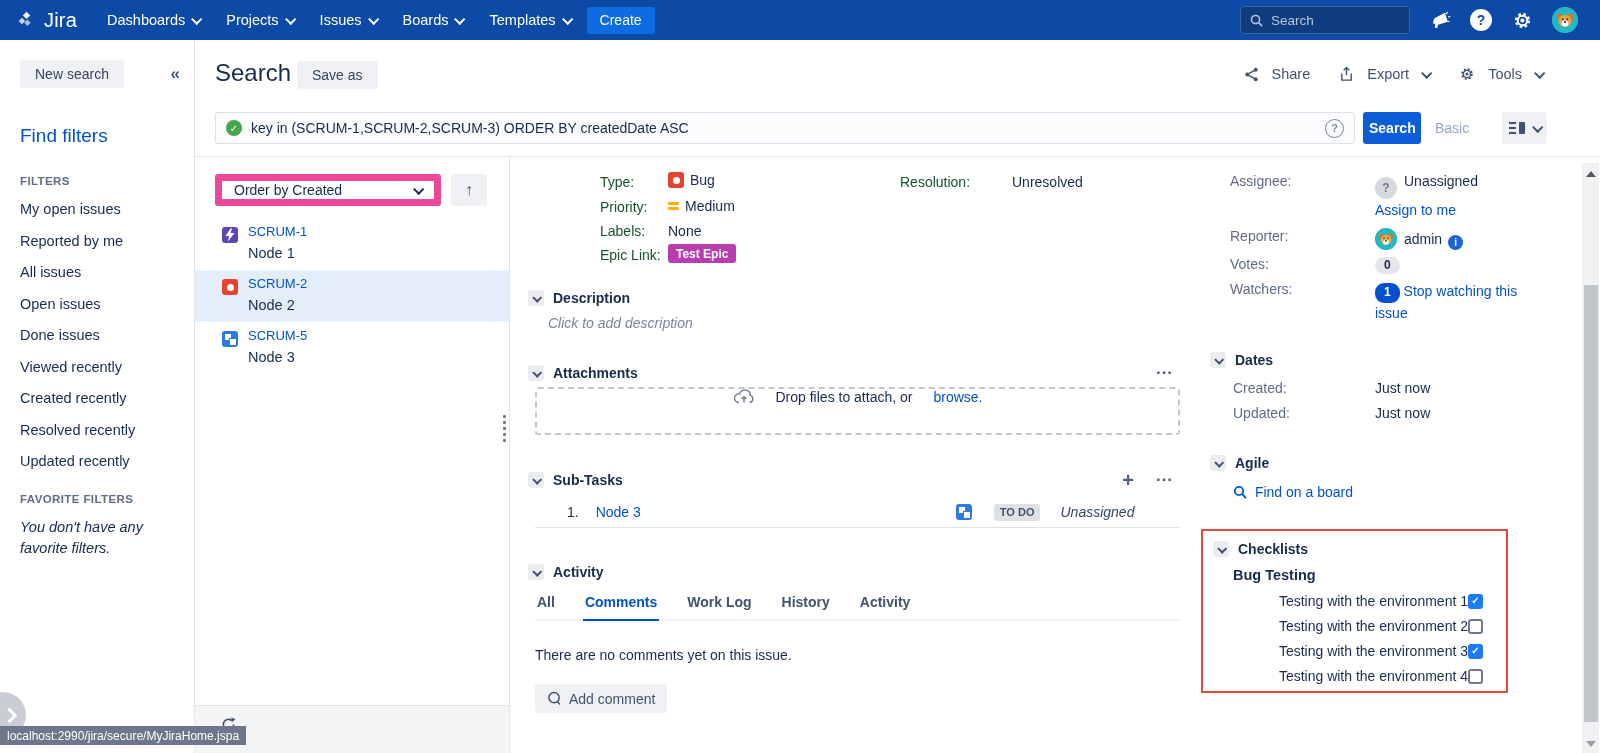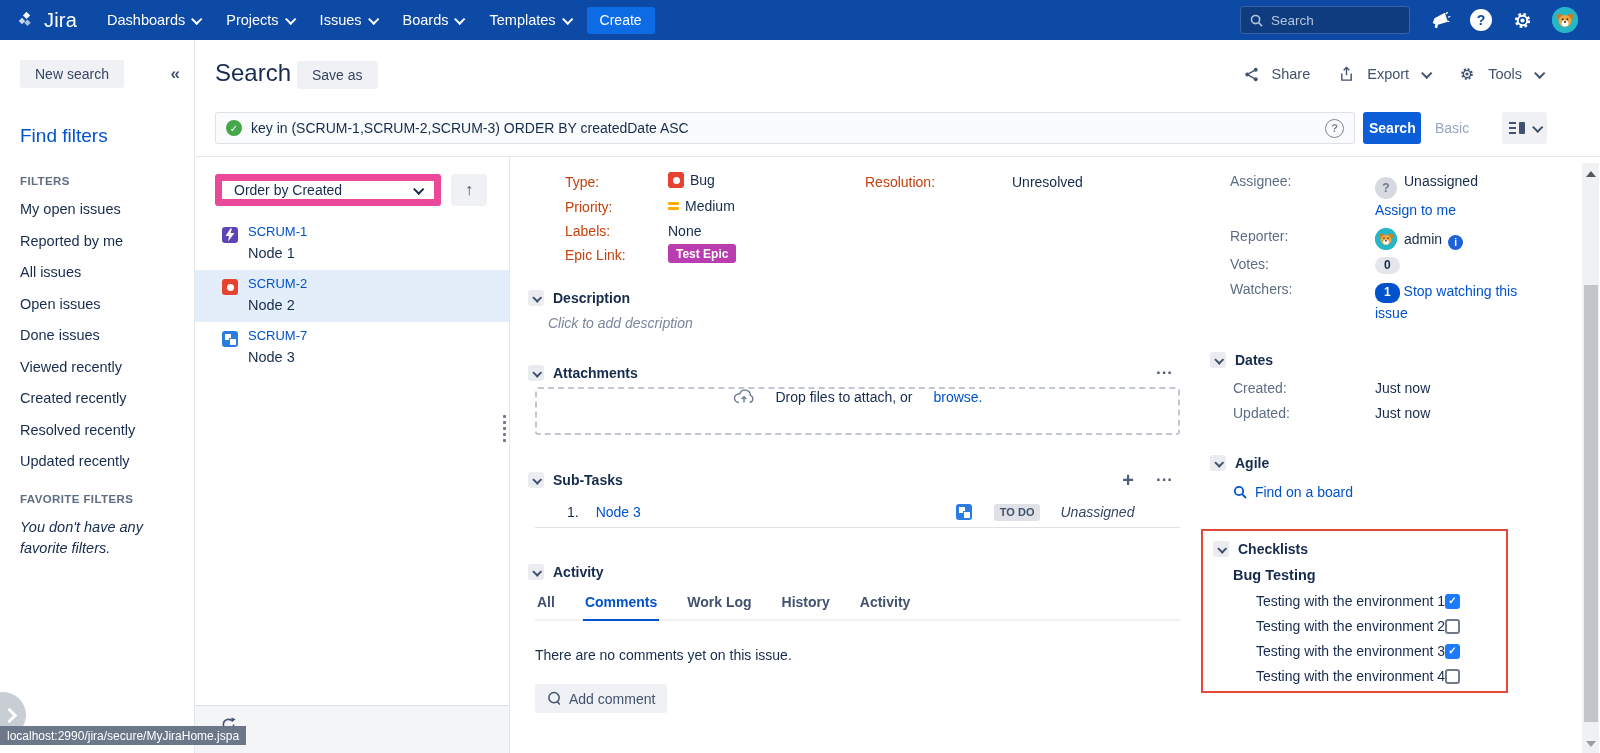--- a/index.html
+++ b/index.html
@@ -81,21 +81,21 @@
   .ic-epic{background:#5e45b5;}
   .ic-sub{background:#2b7ce0;}
   .ic-sub::before{content:"";position:absolute;left:3px;top:3px;width:6px;height:6px;background:#fff;}
   .ic-sub::after{content:"";position:absolute;left:7px;top:7px;width:6px;height:6px;background:#fff;border:1.5px solid #2b7ce0;}
   .prio-med{display:inline-block;width:11px;height:10px;position:relative;vertical-align:-1px;}
   .prio-med::before,.prio-med::after{content:"";position:absolute;left:0;width:11px;height:3px;background:#ffab00;border-radius:1px;}
   .prio-med::before{top:1px}.prio-med::after{top:6px}
   
   .detail{position:absolute;left:520px;top:157px;width:662px;height:596px;background:#fff;}
   .frow{position:absolute;font-size:14px;}
-  .lbl{color:#c2410c;}
+  .lbl{color:#14532d;margin-left:35px;}
   .val{color:#172b4d;display:inline-flex;align-items:center;gap:6px;}
   .epicbadge{background:#b93daf;color:#fff;font-size:12px;font-weight:700;padding:2.5px 8px;border-radius:3px;}
   .sec{position:absolute;display:flex;align-items:center;gap:9px;font-weight:700;font-size:14px;color:#172b4d;}
   .chevbox{width:16px;height:16px;border-radius:3px;background:#ebecf0;color:#42526e;display:flex;
       align-items:center;justify-content:center;cursor:pointer;}
   .chevbox .cv{width:5px;height:5px;}
   .sec .tools{margin-left:auto;display:flex;gap:22px;color:#505f79;}
   .mini{cursor:pointer;font-size:17px;line-height:10px;color:#505f79;}
   .placeholder{position:absolute;font-style:italic;color:#7a869a;}
   .dropzone{position:absolute;left:15px;top:230px;width:645px;height:48px;border:2px dashed #c1c7d0;border-radius:3px;
@@ -116,21 +116,21 @@
   .pill{display:inline-block;background:#e4e6eb;color:#172b4d;font-size:12px;font-weight:700;border-radius:9px;
       padding:1.5px 9px;}
   .pill.blue{background:#0052cc;color:#fff;}
   .qavatar{width:22px;height:22px;border-radius:50%;background:#d6dae0;color:#6b778c;font-weight:700;font-size:12px;
       display:inline-flex;align-items:center;justify-content:center;vertical-align:-6px;margin-right:7px;}
   .miniavatar{width:22px;height:22px;border-radius:50%;background:#25b6c8;display:inline-block;vertical-align:-6px;
       margin-right:7px;position:relative;overflow:hidden;}
   .infoic{display:inline-flex;width:15px;height:15px;border-radius:50%;background:#1d63d8;color:#fff;font-size:10px;
       font-weight:700;align-items:center;justify-content:center;vertical-align:-2px;margin-left:6px;font-style:normal;}
   .redbox{position:absolute;left:-4px;top:372px;width:303px;height:160px;border:2.5px solid #e5493a;}
-  .chk{position:absolute;display:flex;align-items:center;justify-content:center;width:250px;left:28px;}
+  .chk{position:absolute;display:flex;align-items:center;justify-content:flex-end;width:250px;left:28px;}
   .cbx{width:15px;height:15px;border:2px solid #707a8a;border-radius:3px;box-sizing:border-box;background:#fff;
       display:flex;align-items:center;justify-content:center;cursor:pointer;}
   .cbx .tick{display:none;color:#fff;font-size:10px;font-weight:700;line-height:1;}
   .cbx.on{background:#1d7afc;border-color:#1d7afc;}
   .cbx.on .tick{display:block;}
   
   .sbar{position:absolute;left:1582px;top:163px;width:17px;height:590px;background:#f0f1f2;}
   .sbar .tri-up{position:absolute;left:3.5px;top:8px;width:0;height:0;border-left:5px solid transparent;
       border-right:5px solid transparent;border-bottom:6px solid #55585c;cursor:pointer;}
   .sbar .tri-dn{position:absolute;left:3.5px;bottom:6px;width:0;height:0;border-left:5px solid transparent;
@@ -311,21 +311,21 @@
               <polygon points="8.5,1.5 3.5,9 7,9 6,14.5 12.5,6 8.5,6 10,1.5" fill="#fff"></polygon>
             </svg>
         </span><span class="key">SCRUM-1</span>
         <div class="sum">Node 1</div>
       </div>
       <div class="irow sel">
         <span class="ic16 ic-bug"></span><span class="key">SCRUM-2</span>
         <div class="sum">Node 2</div>
       </div>
       <div class="irow">
-        <span class="ic16 ic-sub"></span><span class="key">SCRUM-7</span>
+        <span class="ic16 ic-sub"></span><span class="key">SCRUM-5</span>
         <div class="sum">Node 3</div>
       </div>
     </div>
     <div class="listfoot">
       <span class="refresh">
         <svg width="17" height="17" viewBox="0 0 18 18">
             <path d="M14.5 9a5.5 5.5 0 1 1-2-4.2" fill="none" stroke="#44546f" stroke-width="1.8"></path>
             <polygon points="12,1.5 16.5,3.5 12.5,6.5" fill="#44546f"></polygon>
           </svg>
       </span>

